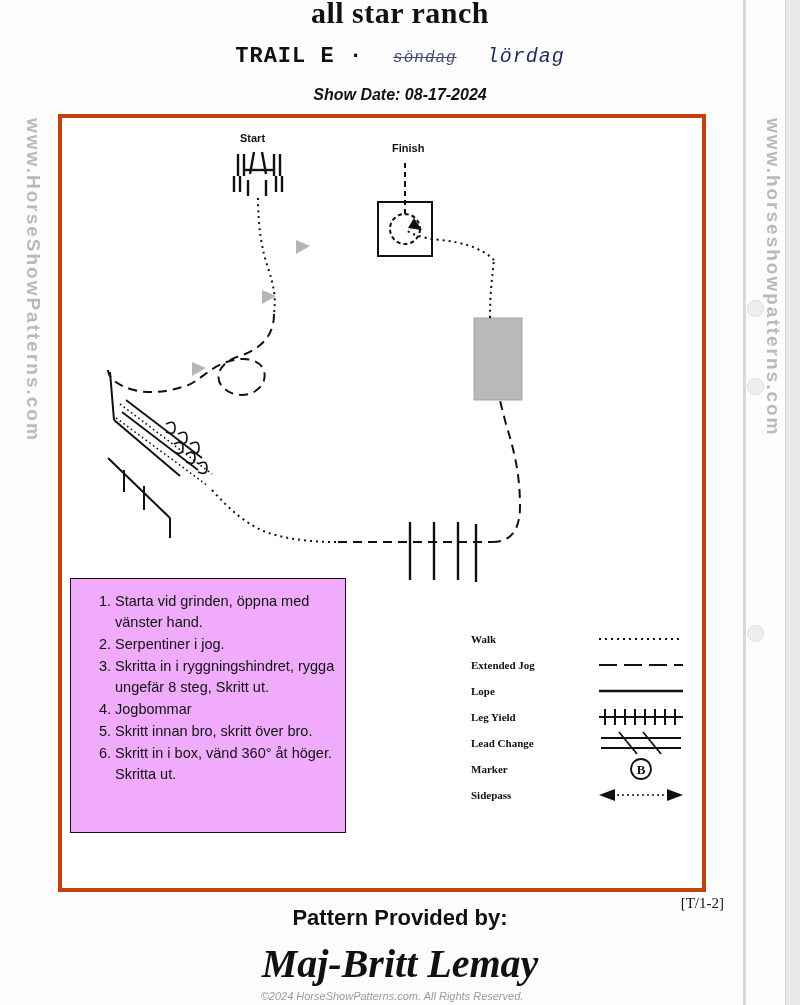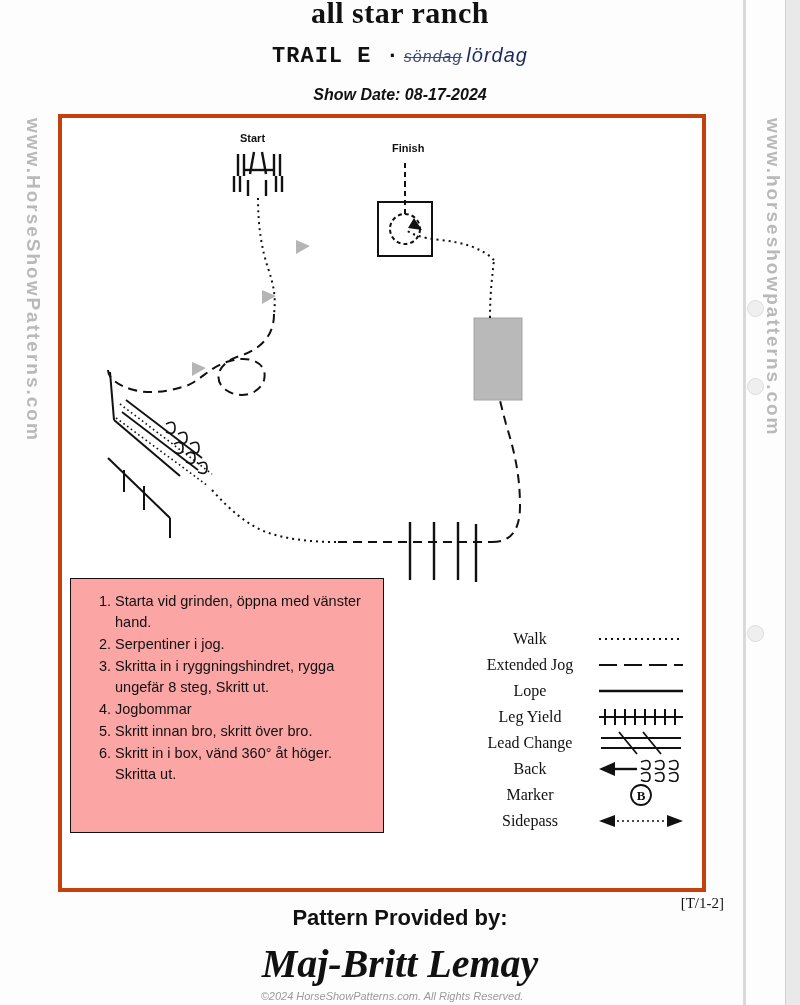--- a/index.html
+++ b/index.html
@@ -31,23 +31,23 @@
     font-weight:bold;font-size:30px;color:#111;letter-spacing:.5px;
   }
   .trail-line{
     position:absolute;top:44px;left:0;width:800px;text-align:center;
   }
   .trail-label{
     font-family:Liberation Mono, monospace;
     font-weight:bold;font-size:22px;color:#111;letter-spacing:1px;
   }
   .hand{
-    font-family:Liberation Sans, sans-serif;
+    font-family:Liberation Mono, monospace;
     font-style:italic;font-size:20px;color:#1b2a5e;
-    letter-spacing:1px;
+    margin-left:26px;letter-spacing:1px;
   }
   .hand.strike{ text-decoration:line-through; font-size:16px; opacity:.85;}
   .show-date{
     position:absolute;top:86px;left:0;width:800px;text-align:center;
     font-family:"Liberation Sans", sans-serif;
     font-weight:bold;font-style:italic;font-size:16px;color:#111;
   }
 
   
   .arena{
@@ -92,44 +92,44 @@
     font-style:italic;font-size:11px;color:#9a9a9a;
   }
   .page-ref{
     position:absolute;top:895px;right:76px;
     font-family:"Liberation Serif", serif;
     font-size:15px;color:#111;margin-left:32px;
   }
 
   
   .instructions{
-    position:absolute;left:70px;top:578px;width:314px;height:255px;
-    border:1.5px solid #111;background:#fca5a5;
+    position:absolute;left:70px;top:578px;width:276px;height:255px;
+    border:1.5px solid #111;background:#f0abfc;
     box-sizing:border-box;
     padding:12px 10px 8px 10px;
   }
   .instructions ol{
     margin:0;padding-left:34px;
     font-family:"Liberation Sans", sans-serif;
     font-size:14.5px;line-height:1.45;color:#111;
   }
   .instructions li{ margin-bottom:1px; }
 
   
   .legend{
     position:absolute;left:470px;top:626px;width:215px;
   }
   .legend-row{
     display:flex;align-items:center;justify-content:flex-end;
     height:26px;
   }
   .legend-label{
     font-family:"Liberation Serif", serif;
-    font-weight:normal;font-size:16px;color:#111;
-    text-align:center;width:118px;padding-right:8px;white-space:nowrap;
+    font-weight:bold;font-size:11px;color:#111;
+    text-align:left;width:118px;padding-right:8px;white-space:nowrap;
   }
   .legend-art{width:88px;height:26px;position:relative;}
 
   svg{display:block;}
   .start-lab, .finish-lab{
     position:absolute;
     font-family:"Liberation Sans", sans-serif;
     font-weight:bold;font-size:11px;color:#111;
   }
 </style>
@@ -311,37 +311,20 @@
           <g stroke="#111" stroke-width="1.8" fill="none">
             <line x1="4" y1="8" x2="84" y2="8"></line>
             <line x1="4" y1="18" x2="84" y2="18"></line>
             <line x1="22" y1="2" x2="40" y2="24"></line>
             <line x1="46" y1="2" x2="64" y2="24"></line>
           </g>
         </svg>
       </div>
     </div>
 
-    <div class="legend-row">
-      <div class="legend-label">Back</div>
-      <div class="legend-art">
-        <svg width="88" height="26">
-          <polygon points="2,13 18,6 18,20" fill="#111"></polygon>
-          <line x1="16" y1="13" x2="40" y2="13" stroke="#111" stroke-width="2.4"></line>
-          <g stroke="#111" stroke-width="1.6" fill="none">
-            <path d="M44 6 q9 -4 9 3 q0 7 -9 3"></path>
-            <path d="M58 6 q9 -4 9 3 q0 7 -9 3"></path>
-            <path d="M72 6 q9 -4 9 3 q0 7 -9 3"></path>
-            <path d="M44 18 q9 -4 9 3 q0 7 -9 3"></path>
-            <path d="M58 18 q9 -4 9 3 q0 7 -9 3"></path>
-            <path d="M72 18 q9 -4 9 3 q0 7 -9 3"></path>
-          </g>
-        </svg>
-      </div>
-    </div>
 
     <div class="legend-row">
       <div class="legend-label">Marker</div>
       <div class="legend-art">
         <svg width="88" height="26">
           <circle cx="44" cy="13" r="10" fill="none" stroke="#111" stroke-width="1.8"></circle>
           <text x="44" y="18" font-family="Liberation Serif, serif" font-size="13" font-weight="bold" text-anchor="middle" fill="#111">B</text>
         </svg>
       </div>
     </div>

